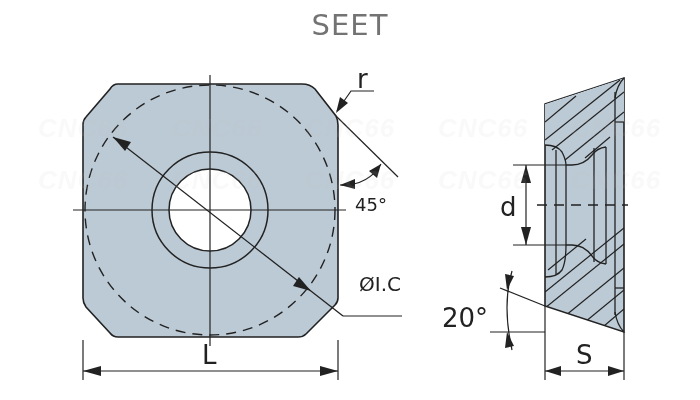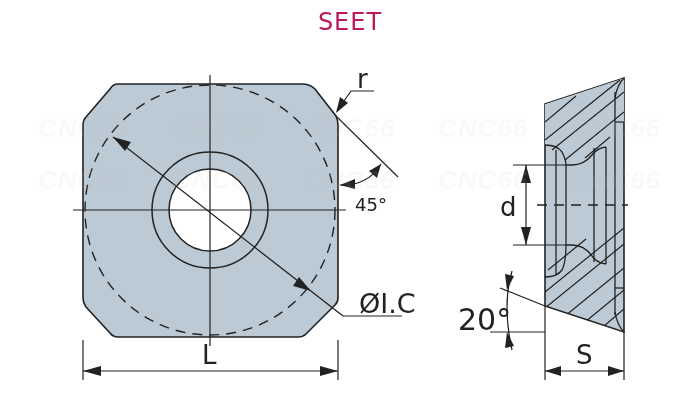--- a/index.html
+++ b/index.html
@@ -1,18 +1,18 @@
 <!DOCTYPE html>
 <html><head>
 <meta charset="utf-8">
 <style>
   html, body { margin: 0; padding: 0; background: #ffffff; }
   body { width: 700px; height: 400px; position: relative; overflow: hidden; font-family: "DejaVu Sans", sans-serif; }
   #stage { position: absolute; left: 0; top: 0; width: 700px; height: 400px; }
-  .title { position: absolute; left: 0; top: 8px; width: 700px; text-align: center; font-size: 24px; color: #be185d; letter-spacing: 1px; font-family: "DejaVu Sans", sans-serif; }
+  .title { position: absolute; left: 0; top: 8px; width: 700px; text-align: center; font-size: 29px; color: #737373; letter-spacing: 1px; font-family: "DejaVu Sans", sans-serif; }
   .lbl { position: absolute; color: #222; font-family: "DejaVu Sans", sans-serif; font-size: 24px; line-height: 1; }
   .wm { position: absolute; font-family: "Liberation Sans", sans-serif; font-style: italic; font-weight: bold; font-size: 26px; color: rgba(200,200,200,0.10); letter-spacing: 1px; margin-top: 37px; }
 </style>
 </head>
 <body>
 
 <div id="stage">
   <svg width="700" height="400" viewBox="0 0 700 400" xmlns="http://www.w3.org/2000/svg">
     <defs>
       <clipPath id="secClip">
@@ -118,18 +118,18 @@
   <div class="wm" style="left:38px;top:128px;">CNC66</div>
   <div class="wm" style="left:172px;top:128px;">CNC66</div>
   <div class="wm" style="left:305px;top:128px;">CNC66</div>
   <div class="wm" style="left:438px;top:128px;">CNC66</div>
   <div class="wm" style="left:571px;top:128px;">CNC66</div>
 
   
   <div class="title">SEET</div>
   <div class="lbl" style="left:357px;top:66px;font-size:26px;">r</div>
   <div class="lbl" style="left:355px;top:196px;font-size:18px;">45°</div>
-  <div class="lbl" style="left:359px;top:290px;font-size:27px;">ØI.C</div>
+  <div class="lbl" style="left:359px;top:274px;font-size:20px;">ØI.C</div>
   <div class="lbl" style="left:202px;top:342px;font-size:26px;">L</div>
   <div class="lbl" style="left:500px;top:194px;font-size:26px;">d</div>
-  <div class="lbl" style="left:458px;top:305px;font-size:30px;">20°</div>
+  <div class="lbl" style="left:442px;top:305px;font-size:26px;">20°</div>
   <div class="lbl" style="left:576px;top:342px;font-size:26px;">S</div>
 </div>
 
 </body></html>

